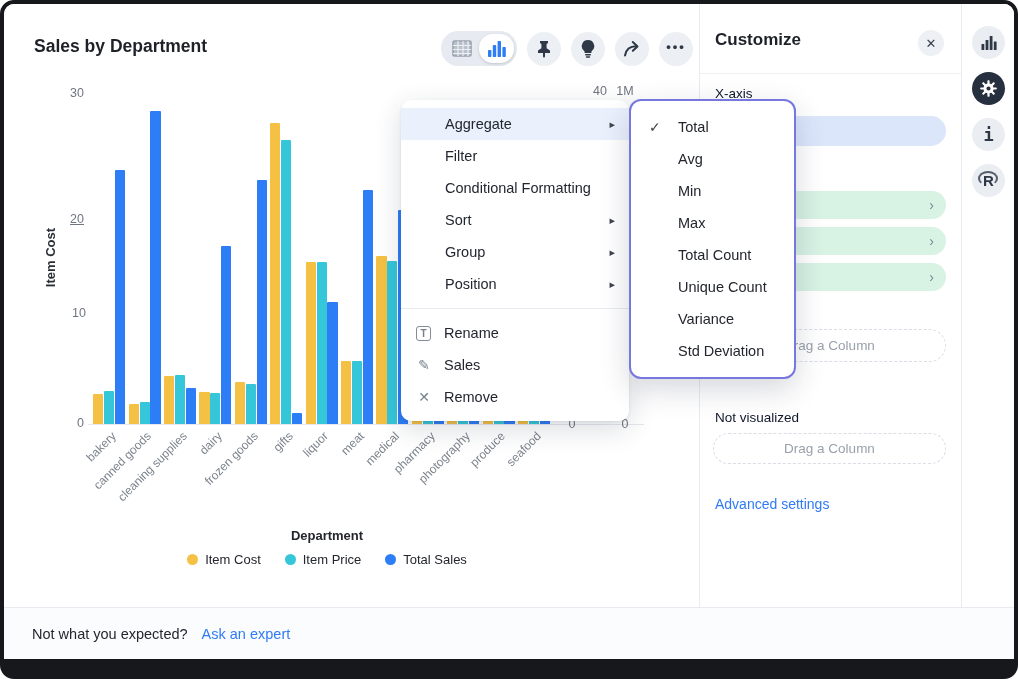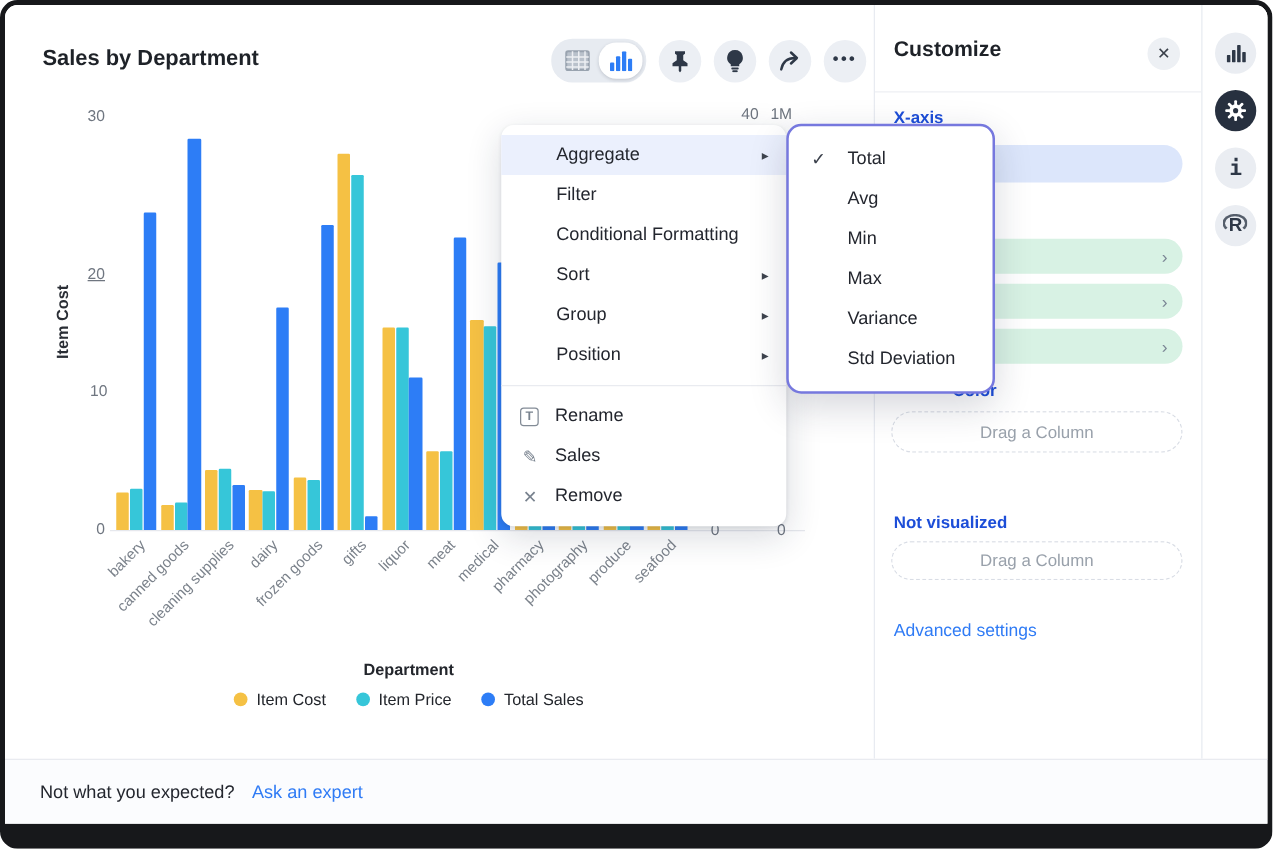--- a/index.html
+++ b/index.html
@@ -40,21 +40,21 @@
   
   .submenu{position:absolute;left:625px;top:95px;width:167px;background:#fff;border:2.5px solid #7678DE;border-radius:12px;
            box-shadow:0 10px 30px rgba(25,35,60,.18);padding:10px 0;z-index:40;}
   .srow{height:32px;display:flex;align-items:center;padding:0 10px 0 47px;font-size:14.5px;color:#23262E;position:relative;cursor:pointer;}
   .scheck{position:absolute;left:18px;font-size:14px;color:#3B414C;}
   
   .panel{position:absolute;left:695px;top:0;width:263px;height:603px;background:#fff;border-left:1px solid #E8EBF1;border-right:1px solid #E8EBF1;z-index:10;}
   .panel-title{position:absolute;left:15px;top:26px;font-size:17px;font-weight:700;color:#1E2228;}
   .panel-close{position:absolute;right:17px;top:26px;width:26px;height:26px;border-radius:50%;background:#EDF0F4;border:none;color:#3C424C;font-size:13px;display:flex;align-items:center;justify-content:center;cursor:pointer;padding:0;}
   .panel-div{position:absolute;left:0;right:0;top:69px;height:1px;background:#EEF0F4;}
-  .sec-label{position:absolute;font-size:13.5px;font-weight:700;color:#1d4ed8;}
+  .sec-label{position:absolute;font-size:13.5px;font-weight:400;color:#0f172a;}
   .pill{position:absolute;left:13px;width:233px;height:30px;border-radius:15px;display:flex;align-items:center;font-size:13.5px;color:#3A3F47;padding:0 12px;}
   .pill.blue{background:#DCE6FB;}
   .pill.green{background:#D8F2E4;height:28px;}
   .pill .pill-chev{margin-left:auto;color:#7A8594;font-size:14px;}
   .dashed{position:absolute;left:13px;width:233px;border:1.6px dashed #D9DDE5;border-radius:17px;display:flex;align-items:center;justify-content:center;font-size:13.5px;color:#99A1AB;}
   .adv-link{position:absolute;left:15px;font-size:14px;color:#2F7BF5;cursor:pointer;text-decoration:none;}
   
   .rail{position:absolute;left:959px;top:0;width:51px;height:603px;background:#fff;display:flex;flex-direction:column;align-items:center;padding-top:22px;gap:13px;z-index:10;}
   .rail-btn{width:33px;height:33px;border-radius:50%;background:#EAEDF2;border:none;display:flex;align-items:center;justify-content:center;cursor:pointer;color:#2E3847;padding:0;position:relative;}
   .rail-btn.active{background:#27303F;color:#fff;}
@@ -325,20 +325,26 @@
       <div class="srow">
         <span>Avg</span>
       </div>
       <div class="srow">
         <span>Min</span>
       </div>
       <div class="srow">
         <span>Max</span>
       </div>
       <div class="srow">
+        <span>Total Count</span>
+      </div>
+      <div class="srow">
+        <span>Unique Count</span>
+      </div>
+      <div class="srow">
         <span>Variance</span>
       </div>
       <div class="srow">
         <span>Std Deviation</span>
       </div>
     </div>
 
 </div>
 
 </body></html>

